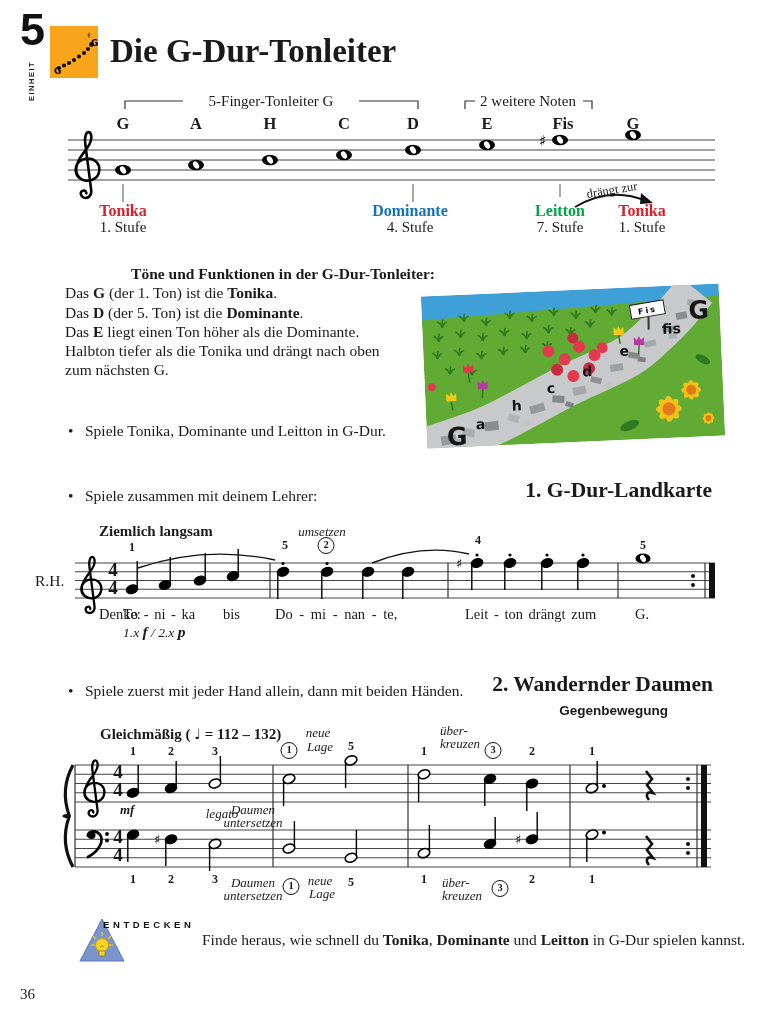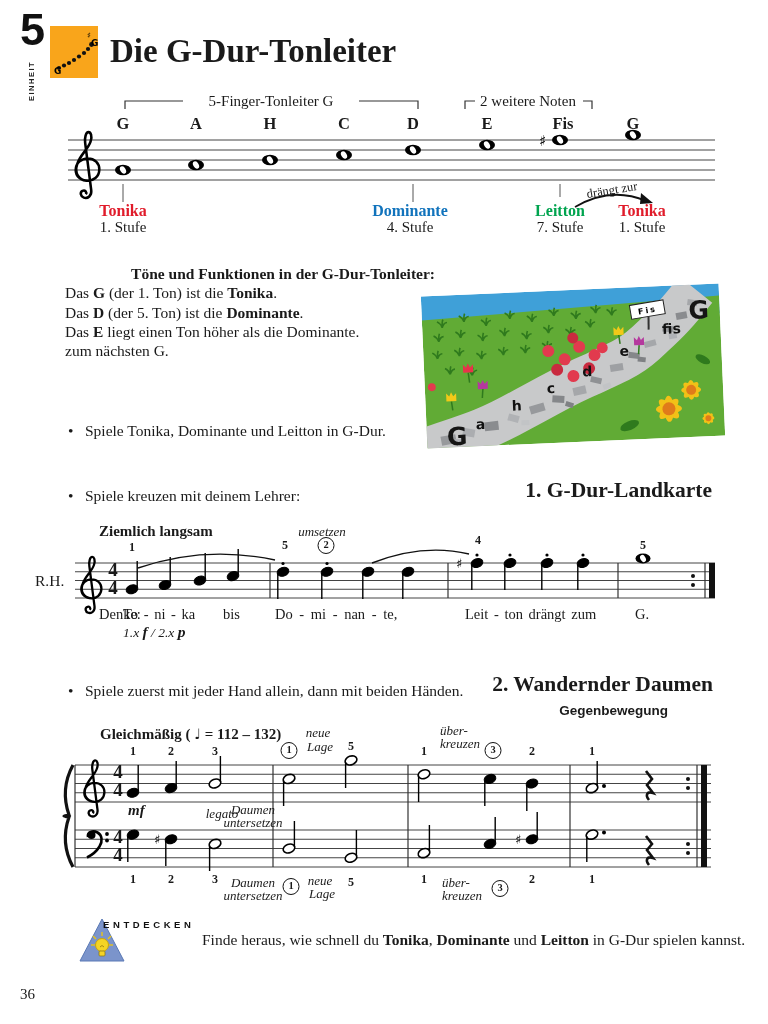--- a/index.html
+++ b/index.html
@@ -148,20 +148,21 @@
     <span class="func-name" style="left: 587px; top: 112px; color: rgb(224, 27, 42);">Tonika</span>
     <span class="func-stufe" style="left:587px;top:129px;">1. Stufe</span>
     <span class="abs" style="left:517px;top:93px;width:80px;text-align:center;transform:rotate(-9deg);font:12.5px 'Liberation Serif',serif;">drängt zur</span>
   </div>
 
   <div class="abs body-txt" style="left:65px;top:264px;width:370px;">
     <div style="font-weight:bold;text-align:right;">Töne und Funktionen in der G-Dur-Tonleiter:</div>
     <div><span>Das </span><span class="rb">G</span><span> (der 1. Ton) ist die </span><span class="rb">Tonika</span><span>.</span></div>
     <div><span>Das </span><span class="rb">D</span><span> (der 5. Ton) ist die </span><span class="rb">Dominante</span><span>.</span></div>
     <div><span>Das </span><span class="rb">E</span><span> liegt einen Ton höher als die Dominante.</span></div>
+    <div><span>Halbton tiefer als die Tonika und drängt nach oben</span></div>
     <div><span>zum nächsten G.</span></div>
   </div>
 
   <div class="abs" style="left:424px;top:290px;width:298px;height:152px;transform:rotate(-2.5deg);">
     <svg width="298" height="152" viewBox="0 0 298 152">
       <defs>
         <path id="tuft" d="M0 0 C-1 -3 -3 -5 -5 -6 M0 0 C0 -4 0 -6 1 -8 M0 0 C1 -3 3 -5 5 -5" stroke="#2F7A1D" stroke-width="1.6" fill="none"></path>
       </defs>
       <rect x="0" y="0" width="298" height="30" fill="#3FA0D8"></rect>
       <polygon points="0,24 298,12 298,152 0,152" fill="#61AB35"></polygon>
@@ -297,21 +298,21 @@
       <text x="54" y="135" text-anchor="middle" class="il-letter">a</text>
       <text x="91" y="118" text-anchor="middle" class="il-letter">h</text>
       <text x="126" y="102" text-anchor="middle" class="il-letter">c</text>
       <text x="163" y="87" text-anchor="middle" class="il-letter">d</text>
       <text x="201" y="68" text-anchor="middle" class="il-letter">e</text>
       <text x="249" y="48" text-anchor="middle" class="il-letter">fis</text>
     </svg>
   </div>
 
   <div class="bullet-row" style="left:68px;top:422px;"><span class="dot">•</span><span>Spiele Tonika, Dominante und Leitton in G-Dur.</span></div>
-  <div class="bullet-row" style="left:68px;top:487px;"><span class="dot">•</span><span>Spiele kreuzen mit deinem Lehrer:</span></div>
+  <div class="bullet-row" style="left:68px;top:487px;"><span class="dot">•</span><span>Spiele zusammen mit deinem Lehrer:</span></div>
   <div class="abs h2" style="right:56px;top:478px;">1. G-Dur-Landkarte</div>
 
   <div class="abs" style="left:35px;top:520px;width:700px;height:135px;">
     <svg width="700" height="135" viewBox="0 0 700 135">
       <g stroke="#444" stroke-width="1">
         <line x1="40" y1="43" x2="680" y2="43"></line>
           <line x1="40" y1="51.75" x2="680" y2="51.75"></line>
         <line x1="40" y1="60.5" x2="680" y2="60.5"></line>
           <line x1="40" y1="69.25" x2="680" y2="69.25"></line>
         <line x1="40" y1="78" x2="680" y2="78"></line>
@@ -507,21 +508,21 @@
     <span class="ann" style="left:288px;top:0px;">neue</span>
     <span class="ann" style="left:290px;top:14px;">Lage</span>
     <span class="fing" style="left:321px;top:14px;">5</span>
     <span class="fing" style="left:394px;top:19px;">1</span>
     <span class="ann" style="left:424px;top:-2px;">über-</span>
     <span class="ann" style="left:430px;top:11px;">kreuzen</span>
     <span class="circ" style="left:463px;top:17px;">3</span>
     <span class="fing" style="left:502px;top:19px;">2</span>
     <span class="fing" style="left:562px;top:19px;">1</span>
 
-    <span class="abs rd" style="left:98px;top:77px;font-size:15px;">mf</span>
+    <span class="abs rd" style="left:90px;top:77px;font-size:13px;">mf</span>
     <span class="ann" style="left:152px;top:81px;margin-left:40px;">legato</span>
     <span class="ann" style="left:223px;top:77px;">Daumen</span>
     <span class="ann" style="left:223px;top:90px;">untersetzen</span>
 
     <span class="fing" style="left:103px;top:147px;">1</span>
     <span class="fing" style="left:141px;top:147px;">2</span>
     <span class="fing" style="left:185px;top:147px;">3</span>
     <span class="ann" style="left:223px;top:150px;">Daumen</span>
     <span class="ann" style="left:223px;top:163px;">untersetzen</span>
     <span class="circ" style="left:261px;top:153px;">1</span>

